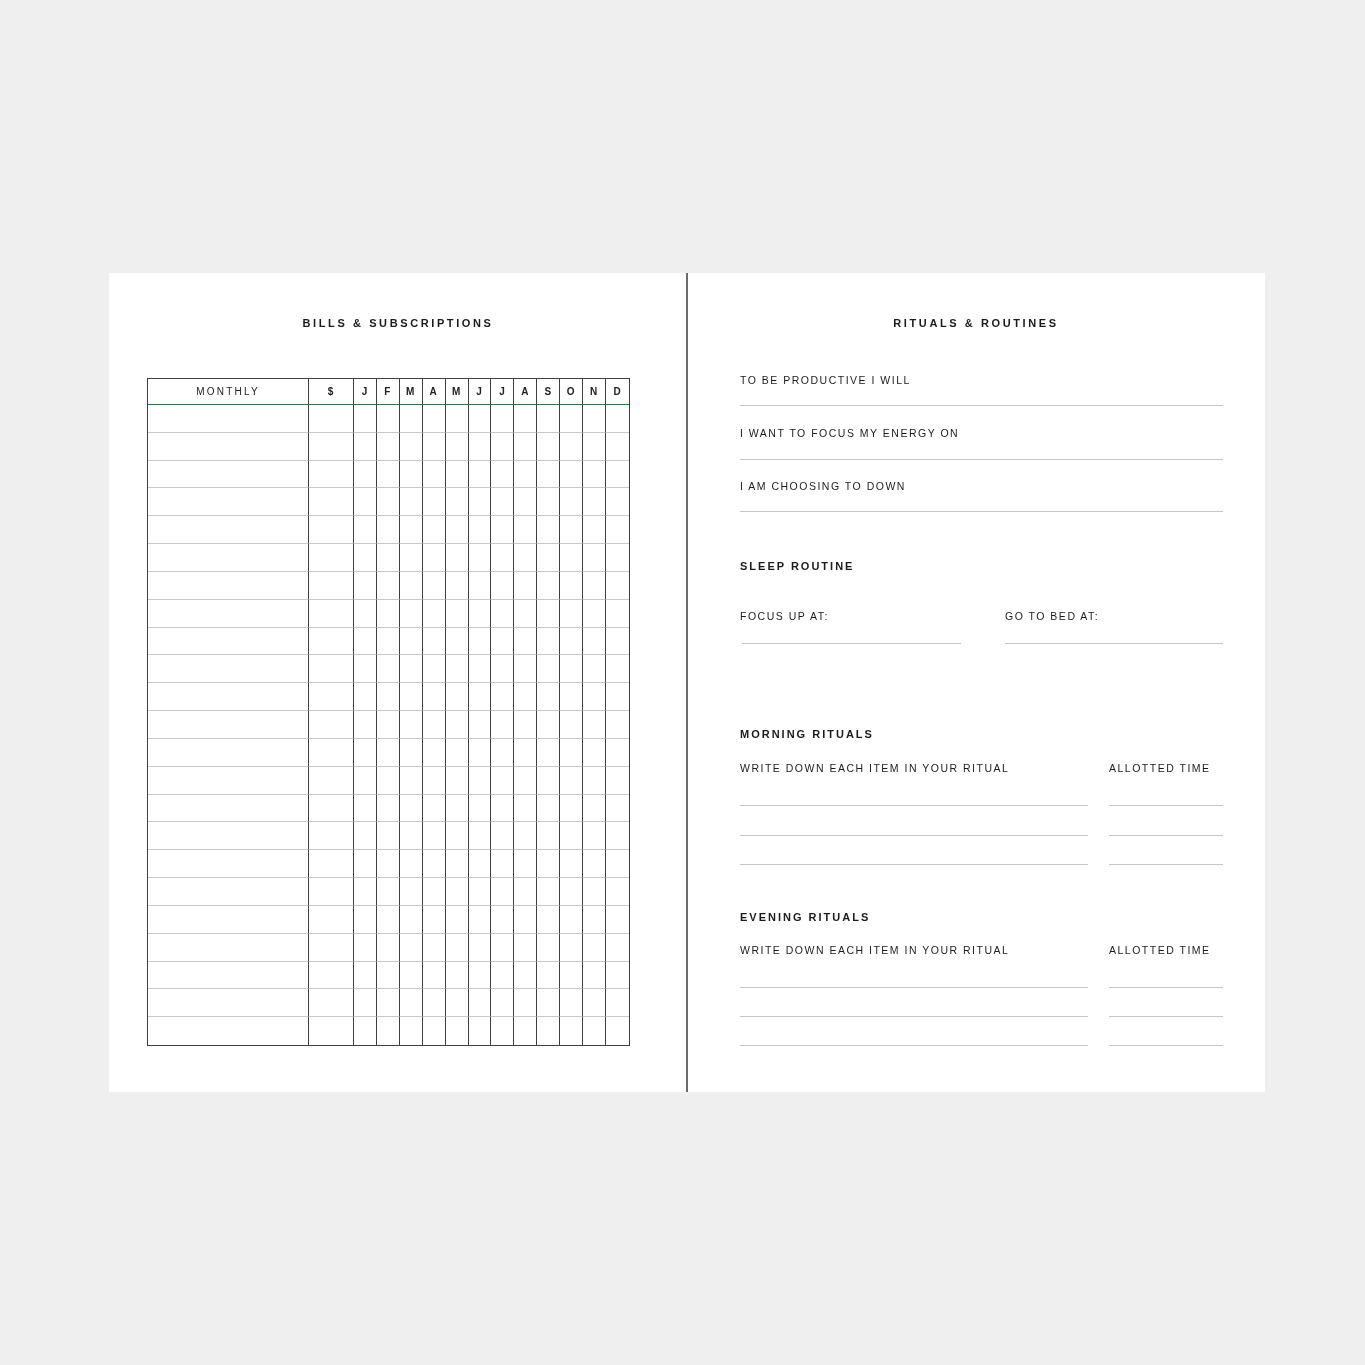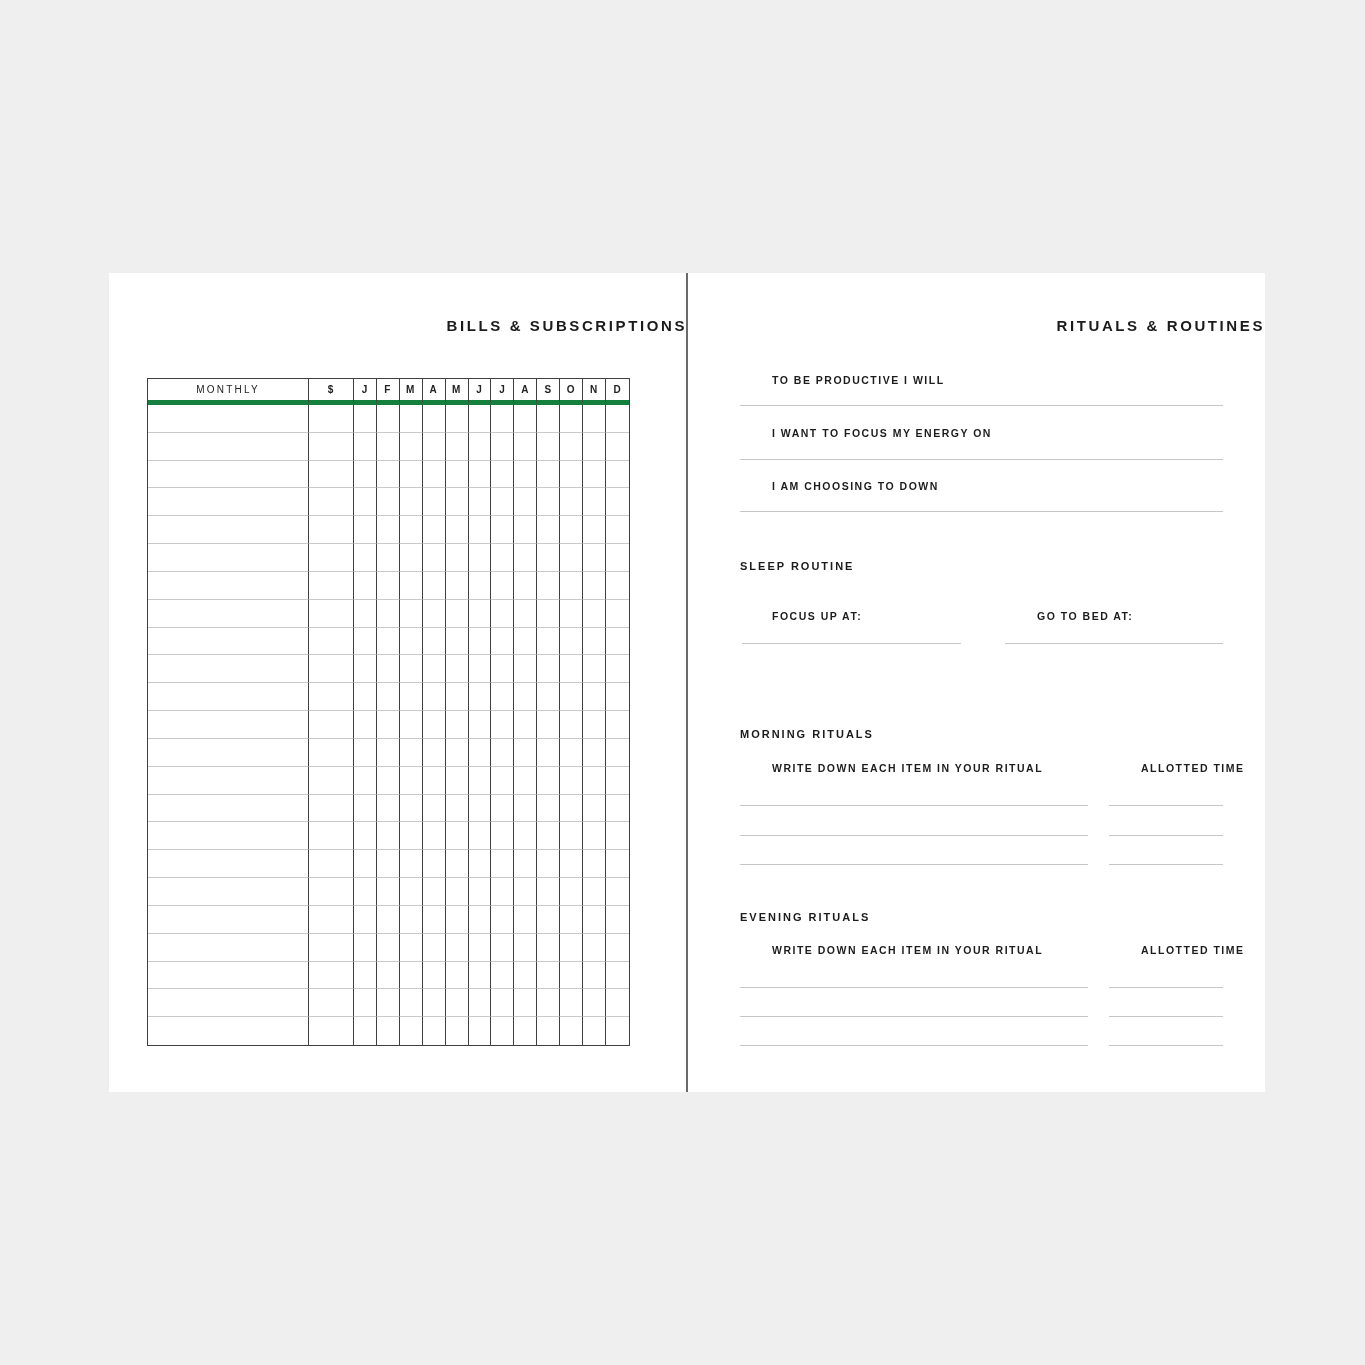--- a/index.html
+++ b/index.html
@@ -17,49 +17,49 @@
   .spine {
     position:absolute; left:577px; top:0;
     width:2px; height:819px; background:#6a6a6a;
   }
   .page { position:absolute; top:0; width:578px; height:819px; }
   .left-page  { left:0; }
   .right-page { left:578px;border-radius:16px; }
 
   .page-title {
     position:absolute; top:44px; left:0; width:100%;
-    text-align:right; font-size:15px; font-weight:700;
+    text-align:center; font-size:11px; font-weight:700;
     letter-spacing:2.6px; color:#1b1b1b;
   }
 
   
   .bills-table {
     position:absolute; left:38px; top:105px; width:483px;
     border:1px solid #3f3f3f; background:#fff;
   }
   .trow { display:grid; grid-template-columns:161px 45px repeat(12, 1fr); }
   .trow .cell {
     border-right:1px solid #3f3f3f;
     border-bottom:1px solid #c9c9c9;
     height:27.83px;
     display:flex; align-items:center; justify-content:center;
   }
   .trow .cell:last-child { border-right:none; }
   .thead .cell {
-    height:26px; border-bottom:5px solid #15803d;
+    height:26px; border-bottom:1px solid #15803d;
     font-size:10px; font-weight:600; letter-spacing:1px; color:#222;
   }
   .thead .cell.name-col { letter-spacing:2.2px; font-weight:500; }
   .tbody .trow:last-child .cell { border-bottom:none; }
 
   
   .label {
     position:absolute; left:53px;
-    font-size:10.5px; font-weight:700; letter-spacing:1.5px;
-    white-space:nowrap; color:#1c1c1c;margin-left:32px;
+    font-size:10.5px; font-weight:400; letter-spacing:1.5px;
+    white-space:nowrap; color:#1c1c1c;
   }
   .heading {
     position:absolute; left:53px;
     font-size:11px; font-weight:700; letter-spacing:2px;
     white-space:nowrap; color:#1b1b1b;
   }
   .rule { position:absolute; border-top:1px solid #c6c6c6; height:0; }
 
   .prompt-label-1 { top:101px; }  .prompt-rule-1 { top:132px; left:53px; width:483px; }
   .prompt-label-2 { top:154px;text-align:center; }  .prompt-rule-2 { top:186px; left:53px; width:483px; }

